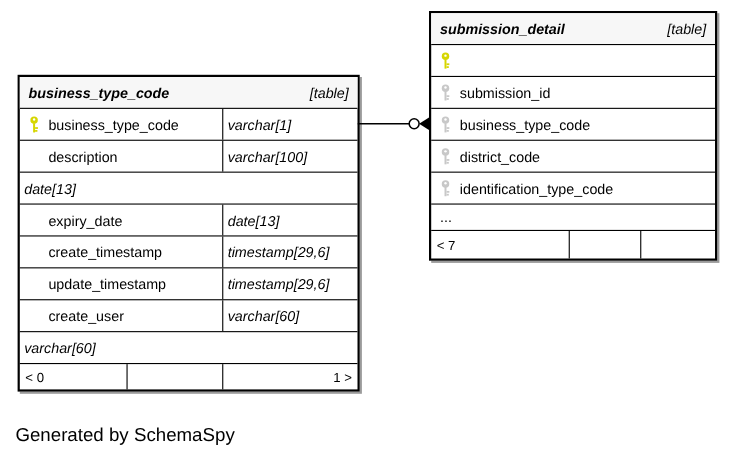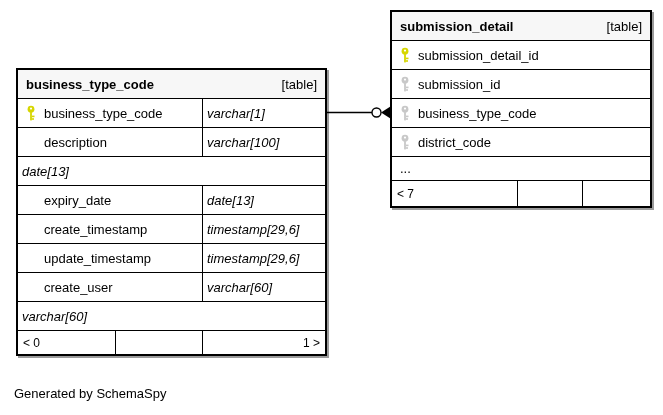--- a/index.html
+++ b/index.html
@@ -24,20 +24,21 @@
 
   .entity-header {
     display: flex;
     justify-content: space-between;
     align-items: center;
     background: var(--header-bg, #f7f7f7);
     border-bottom: 1px solid #000;
     height: 29px;
     box-sizing: border-box;
     padding: 0 8px;
+    font-style: italic;
   }
   .entity-title { font-weight: bold; }
   .entity-tag { font-weight: normal; }
 
   .entity-row {
     display: flex;
     align-items: stretch;
     height: 29px;
     box-sizing: border-box;
     border-bottom: 1px solid #000;
@@ -103,21 +104,21 @@
   #table-right .fc-3 { flex: 1; justify-content: flex-end; }
 
   #connector {
     position: absolute;
     left: 325px; top: 100px;
     width: 65px; height: 26px;
   }
   #caption {
     position: absolute;
     left: 14px; top: 386px;
-    font-size: 13px;
+    font-size: 17px;
   }
 </style>
 </head>
 <body style="--pk: #d6d600; --fk: #c8c8c8; --header-bg: #f7f7f7;">
 
 <div class="entity" id="table-left">
   <div class="entity-header">
     <span class="entity-title">business_type_code</span>
     <span class="entity-tag">[table]</span>
   </div>
@@ -203,21 +204,20 @@
     <div class="name-cell">
       <span class="key-slot">
         <svg class="key-icon key-pk" width="10" height="16" viewBox="0 0 10 16">
           <circle cx="5" cy="4.2" r="3.4" fill="currentColor"></circle>
           <circle cx="5" cy="3.6" r="1.1" fill="#ffffff"></circle>
           <rect x="4.1" y="7" width="1.8" height="8.4" fill="currentColor"></rect>
           <rect x="5.9" y="10.6" width="2.6" height="1.6" fill="currentColor"></rect>
           <rect x="5.9" y="13.2" width="2.1" height="1.6" fill="currentColor"></rect>
         </svg>
       </span>
-      <span>submission_detail_id</span>
     </div>
   </div>
 
   <div class="entity-row">
     <div class="name-cell">
       <span class="key-slot">
         <svg class="key-icon key-fk" width="10" height="16" viewBox="0 0 10 16">
           <circle cx="5" cy="4.2" r="3.4" fill="currentColor"></circle>
           <circle cx="5" cy="3.6" r="1.1" fill="#ffffff"></circle>
           <rect x="4.1" y="7" width="1.8" height="8.4" fill="currentColor"></rect>
@@ -253,20 +253,34 @@
           <circle cx="5" cy="3.6" r="1.1" fill="#ffffff"></circle>
           <rect x="4.1" y="7" width="1.8" height="8.4" fill="currentColor"></rect>
           <rect x="5.9" y="10.6" width="2.6" height="1.6" fill="currentColor"></rect>
           <rect x="5.9" y="13.2" width="2.1" height="1.6" fill="currentColor"></rect>
         </svg>
       </span>
       <span>district_code</span>
     </div>
   </div>
 
+  <div class="entity-row">
+    <div class="name-cell">
+      <span class="key-slot">
+        <svg class="key-icon key-fk" width="10" height="16" viewBox="0 0 10 16">
+          <circle cx="5" cy="4.2" r="3.4" fill="currentColor"></circle>
+          <circle cx="5" cy="3.6" r="1.1" fill="#ffffff"></circle>
+          <rect x="4.1" y="7" width="1.8" height="8.4" fill="currentColor"></rect>
+          <rect x="5.9" y="10.6" width="2.6" height="1.6" fill="currentColor"></rect>
+          <rect x="5.9" y="13.2" width="2.1" height="1.6" fill="currentColor"></rect>
+        </svg>
+      </span>
+      <span>identification_type_code</span>
+    </div>
+  </div>
 
 
 
   <div class="ellipsis-row">...</div>
 
   <div class="entity-footer">
     <div class="footer-cell fc-1">&lt; 7</div>
     <div class="footer-cell fc-2"></div>
     <div class="footer-cell fc-3"></div>
   </div>

